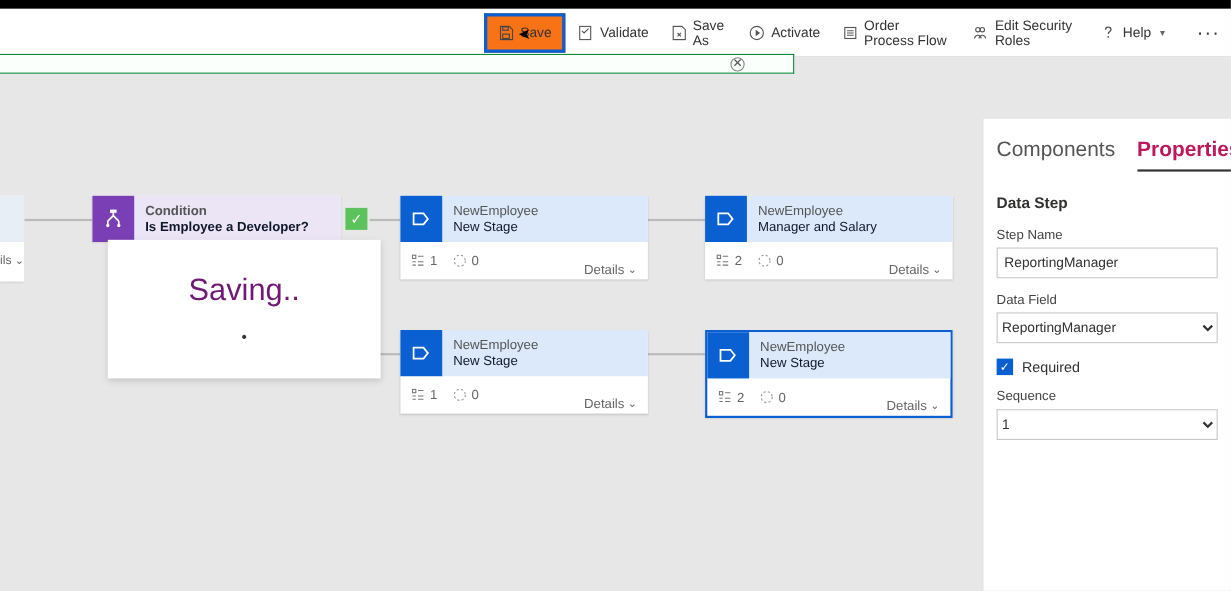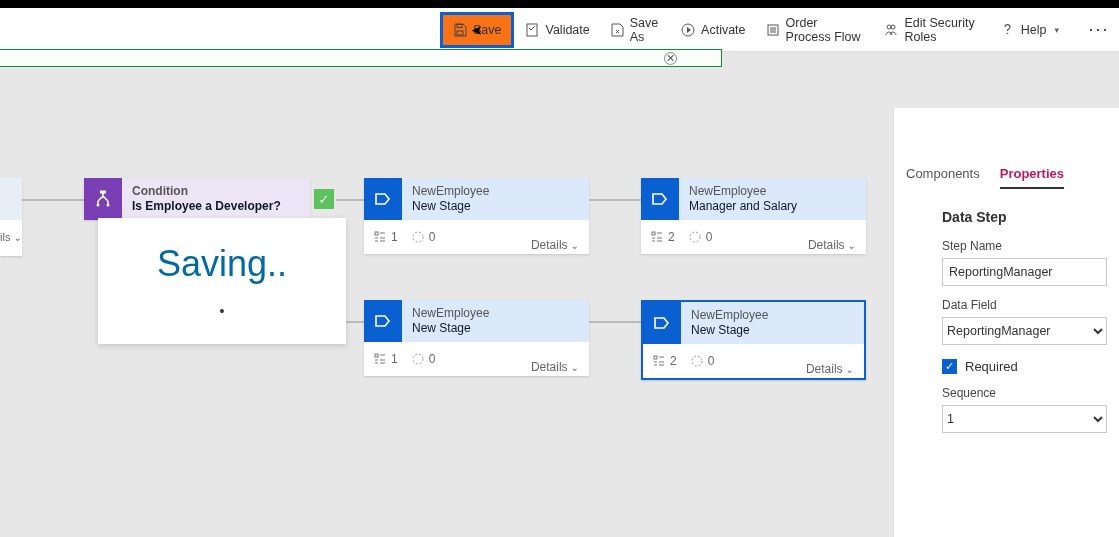--- a/index.html
+++ b/index.html
@@ -189,21 +189,21 @@
   .saving-popup {
     position:absolute;
     left:98px; top:218px;
     width:248px; height:126px;
     background:#fff;
     display:flex; flex-direction:column;
     align-items:center; justify-content:center;
     box-shadow: 0 2px 6px rgba(0,0,0,.15);
     z-index:50;
   }
-  .saving-popup .stext { font-size:36px; color:#0369a1; }
+  .saving-popup .stext { font-size:28px; color:#701a75; }
   .saving-popup .dot { font-size:14px; color:#333; margin-top:18px; }
   .cursor-arrow {
     position:absolute;
     left:471px; top:22px;
     font-size:14px;
     color:#000;
     pointer-events:none;
     z-index:200;
     transform: scaleX(-1);
   }
@@ -211,26 +211,25 @@
   .right-panel {
     position:absolute;
     top:108px; right:0;
     width:226px; height:429px;
     background:#fff;
     border-left:1px solid #ddd;
   }
   .tabs {
     display:flex; gap:20px;
     padding: 18px 12px 0 12px;
-    font-size:13px;
-    margin-top:40px;
+    font-size:19px;
   }
   .tabs .tab { cursor:pointer; color:#555; padding-bottom:6px;}
   .tabs .tab.active { color:#be185d; font-weight:700; border-bottom:2px solid #333;text-align:center;}
-  .panel-body { padding: 14px 12px; margin-left: 36px; }
+  .panel-body { padding: 14px 12px; }
   .panel-body h3 { font-size:14px; font-weight:600; margin:6px 0 14px 0; }
   .fld-label { font-size:12px; color:#444; margin-bottom:5px; margin-top:12px; }
   .fld-input {
     width:100%; height:28px; border:1px solid #c8c8c8; background:#fff;
     padding:0 6px; font-size:12.5px; color:#333;
   }
   .fld-select {
     width:100%; height:28px; border:1px solid #c8c8c8; background:#fff;
     font-size:12.5px; color:#333;
   }

